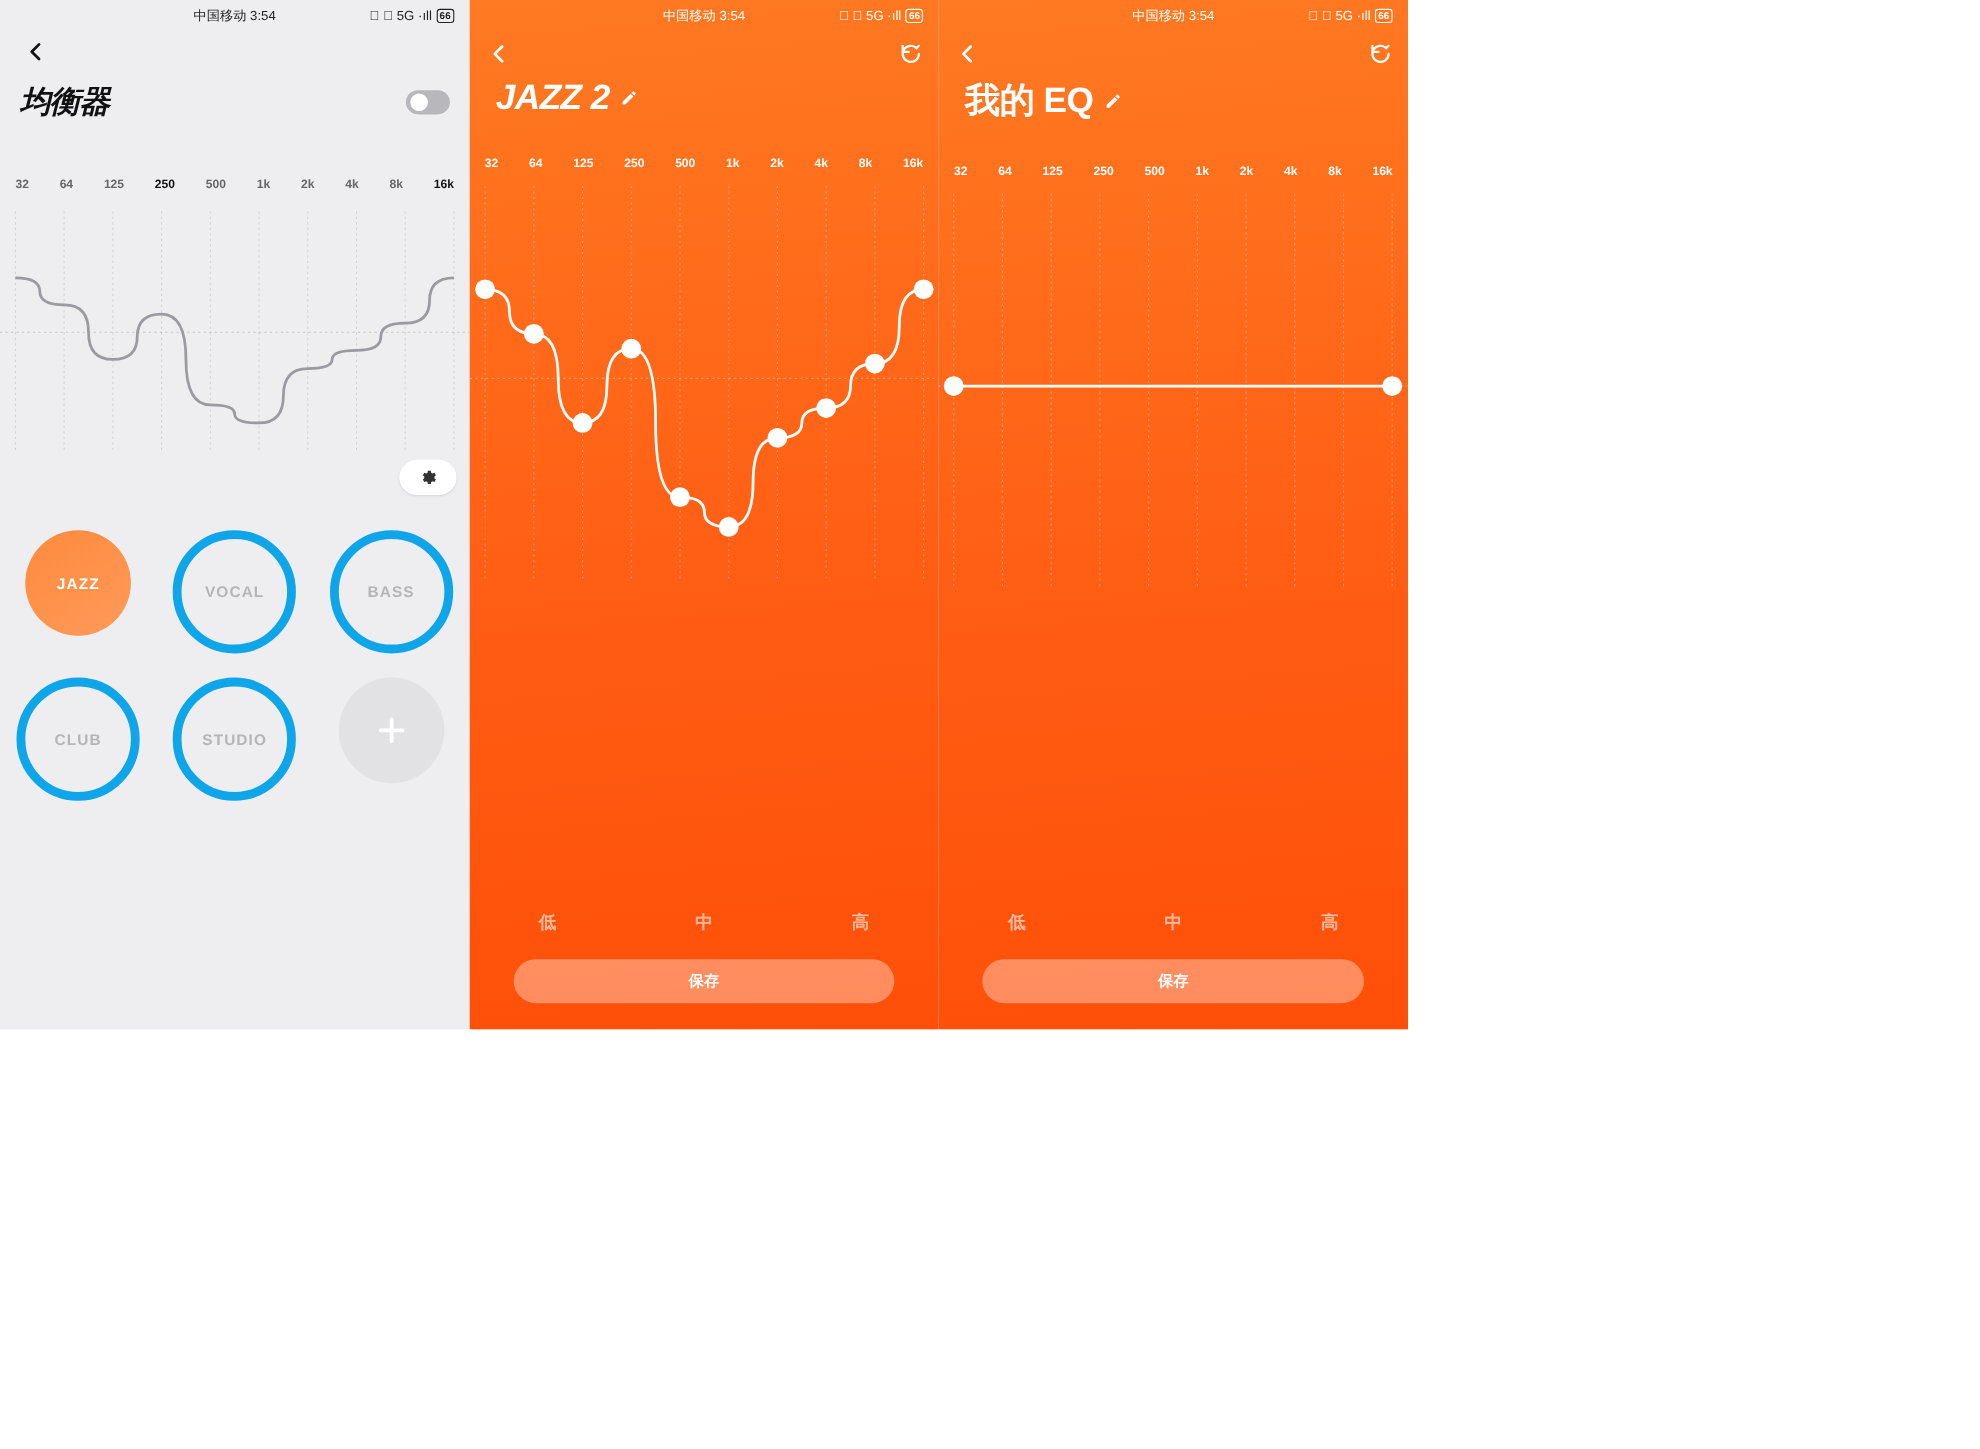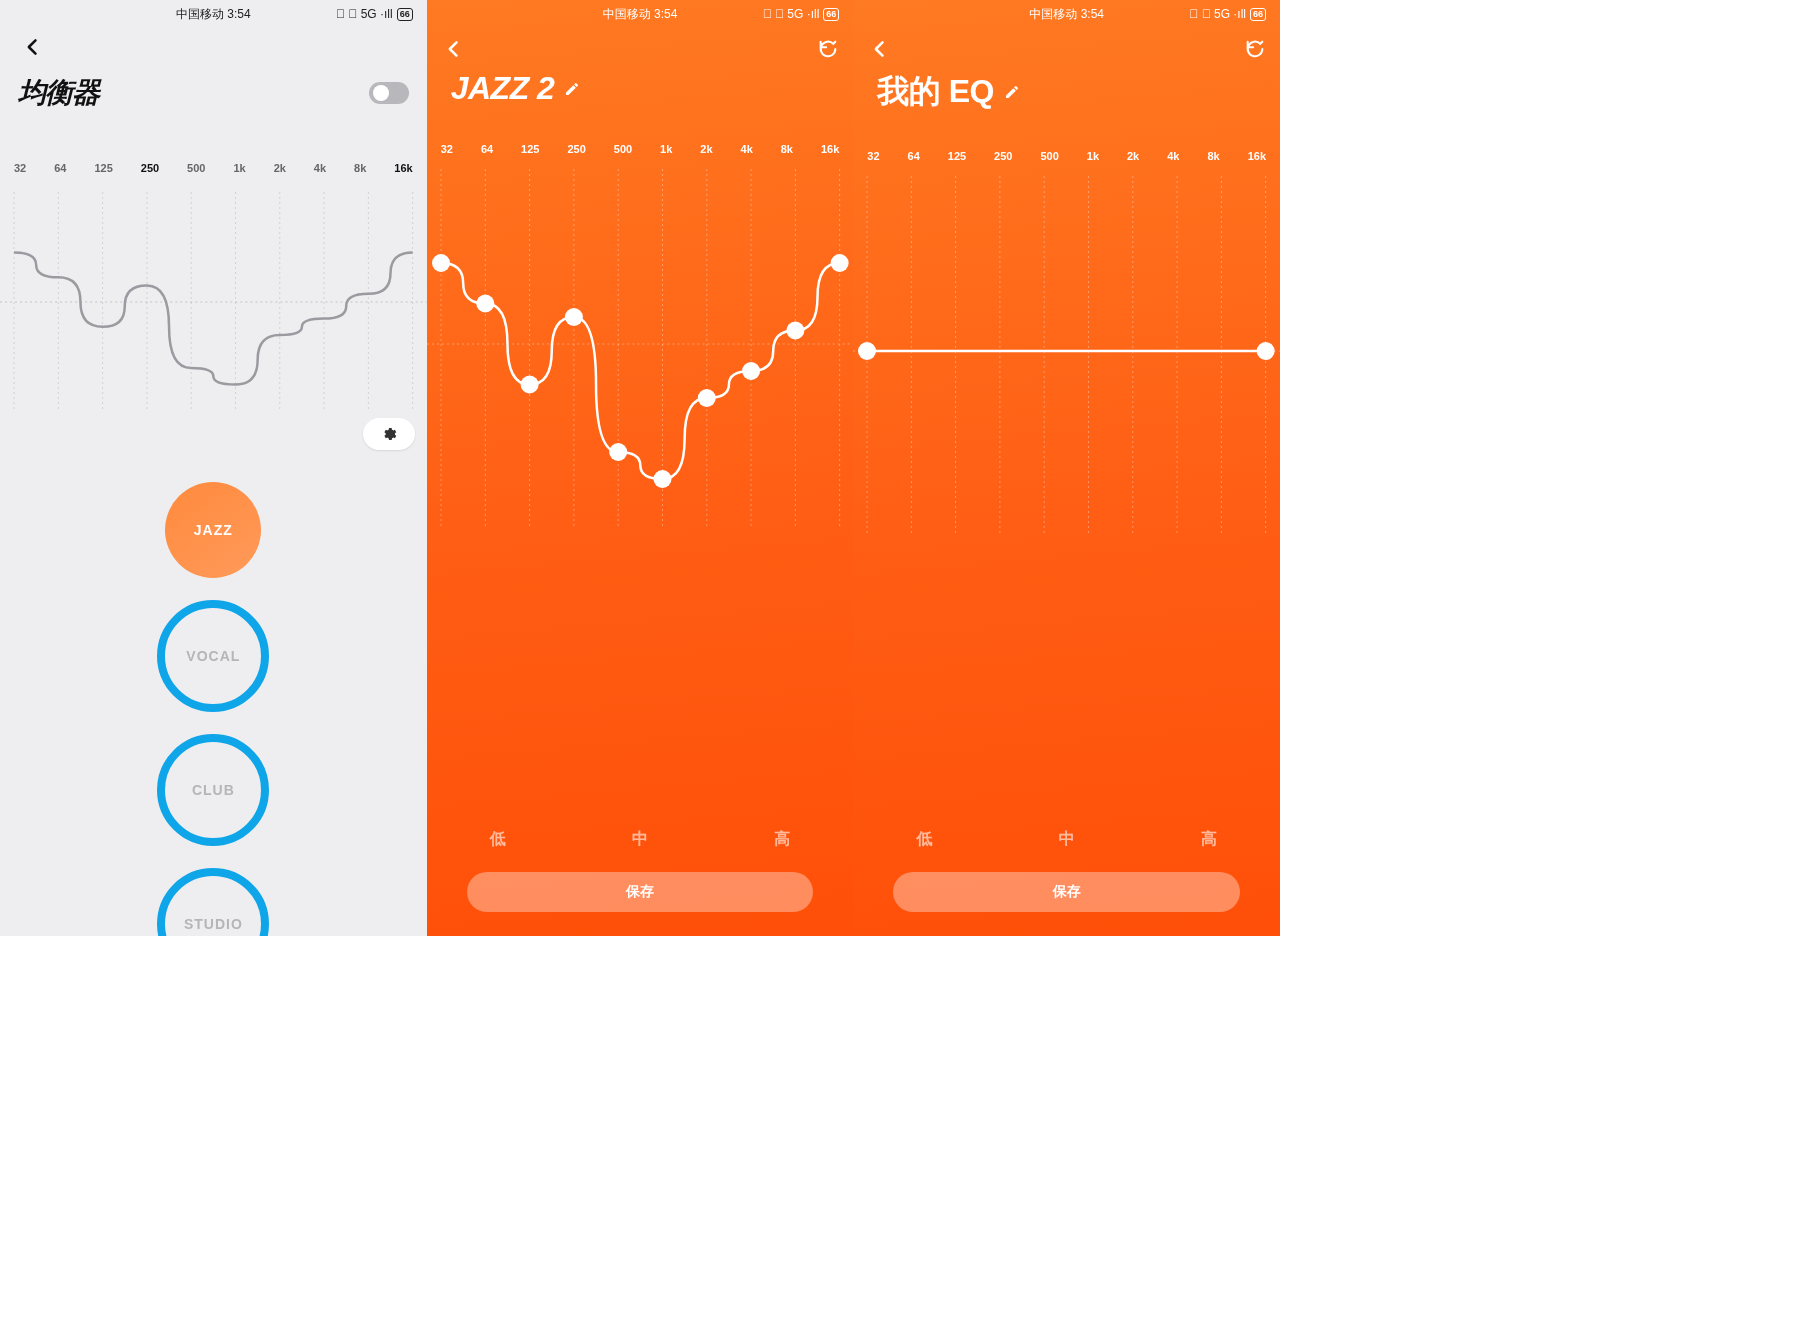--- a/index.html
+++ b/index.html
@@ -32,21 +32,21 @@
   .s2 .freq-row,.s3 .freq-row{color:#fff;}
 
   .chart-area{position:relative;height:220px;margin:18px 0 0 0;}
   .grid line.v{stroke:rgba(0,0,0,0.12);stroke-dasharray:2 3;stroke-width:1;}
   .grid line.h{stroke:rgba(0,0,0,0.18);stroke-dasharray:2 3;stroke-width:1;}
   .s2 .grid line,.s3 .grid line{stroke:rgba(255,255,255,0.35);}
 
   .gear-pill{position:absolute;right:12px;bottom:-38px;width:52px;height:32px;border-radius:16px;background:#fff;display:flex;align-items:center;justify-content:center;box-shadow:0 1px 2px rgba(0,0,0,0.1);}
   .gear-pill svg{width:16px;height:16px;}
 
-  .presets{padding:70px 0 0 0;display:grid;grid-template-columns:repeat(1,1fr);justify-items:center;row-gap:22px;}
+  .presets{padding:70px 0 0 0;display:grid;grid-template-columns:repeat(3,1fr);justify-items:center;row-gap:22px;}
   .preset{width:96px;height:96px;border-radius:50%;display:flex;align-items:center;justify-content:center;font-size:14px;font-weight:700;color:#b5b5b9;border:8px solid #0ea5e9;background:transparent;letter-spacing:1px;}
   .preset.active{background:linear-gradient(145deg,#ff8a3d,#ff9a5a);color:#fff;border:none;}
   .preset.add{background:#e2e2e5;border:none;color:#fff;}
   .preset.add svg{width:34px;height:34px;}
 
   
   .s2,.s3{background:linear-gradient(175deg,#ff7a22 0%,#ff5e14 55%,#ff4f08 100%);}
   .top-bar{display:flex;align-items:center;justify-content:space-between;padding:6px 14px 0 10px;}
   .reset svg{width:22px;height:22px;color:#fff;}
   .o-title-row{display:flex;align-items:center;padding:4px 4px 0 24px;}
@@ -123,20 +123,21 @@
       <div class="gear-pill">
         <svg viewBox="0 0 24 24">
             <path fill="#333" d="M12 8a4 4 0 1 0 0 8 4 4 0 0 0 0-8zm9 4a7 7 0 0 0-.1-1.2l2-1.6-2-3.4-2.4 1a7 7 0 0 0-2-1.2L16 3h-4l-.5 2.6a7 7 0 0 0-2 1.2l-2.4-1-2 3.4 2 1.6A7 7 0 0 0 7 12c0 .4 0 .8.1 1.2l-2 1.6 2 3.4 2.4-1c.6.5 1.3.9 2 1.2L12 21h4l.5-2.6c.7-.3 1.4-.7 2-1.2l2.4 1 2-3.4-2-1.6c.1-.4.1-.8.1-1.2z"></path>
           </svg>
       </div>
     </div>
 
     <div class="presets" id="presets">
         <div class="preset active">JAZZ</div>
         <div class="preset">VOCAL</div>
+        <div class="preset">BASS</div>
         <div class="preset">CLUB</div>
         <div class="preset">STUDIO</div>
         <div class="preset add">
           <svg viewBox="0 0 24 24">
             <path stroke="#fff" stroke-width="2.5" stroke-linecap="round" d="M12 5v14M5 12h14"></path>
           </svg>
         </div>
       </div>
   </div>
 

